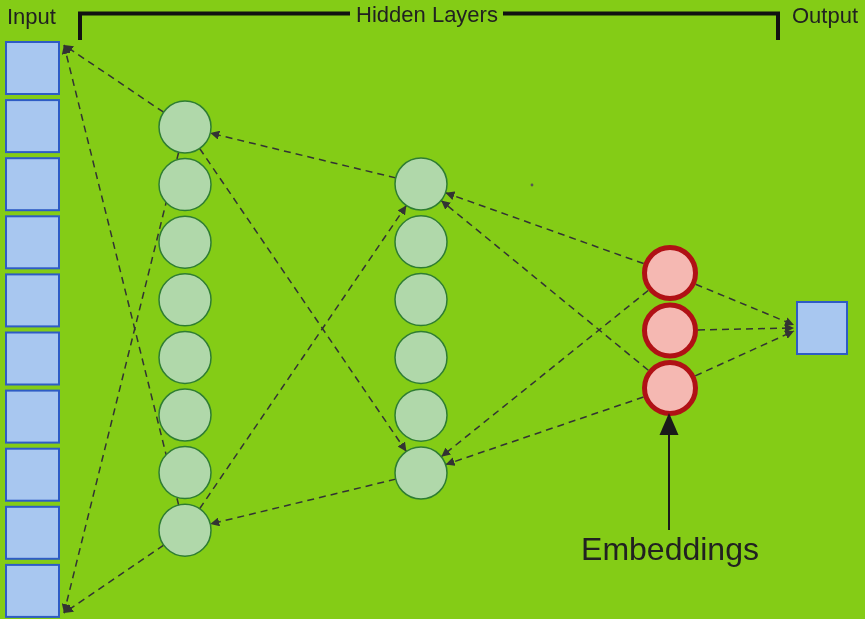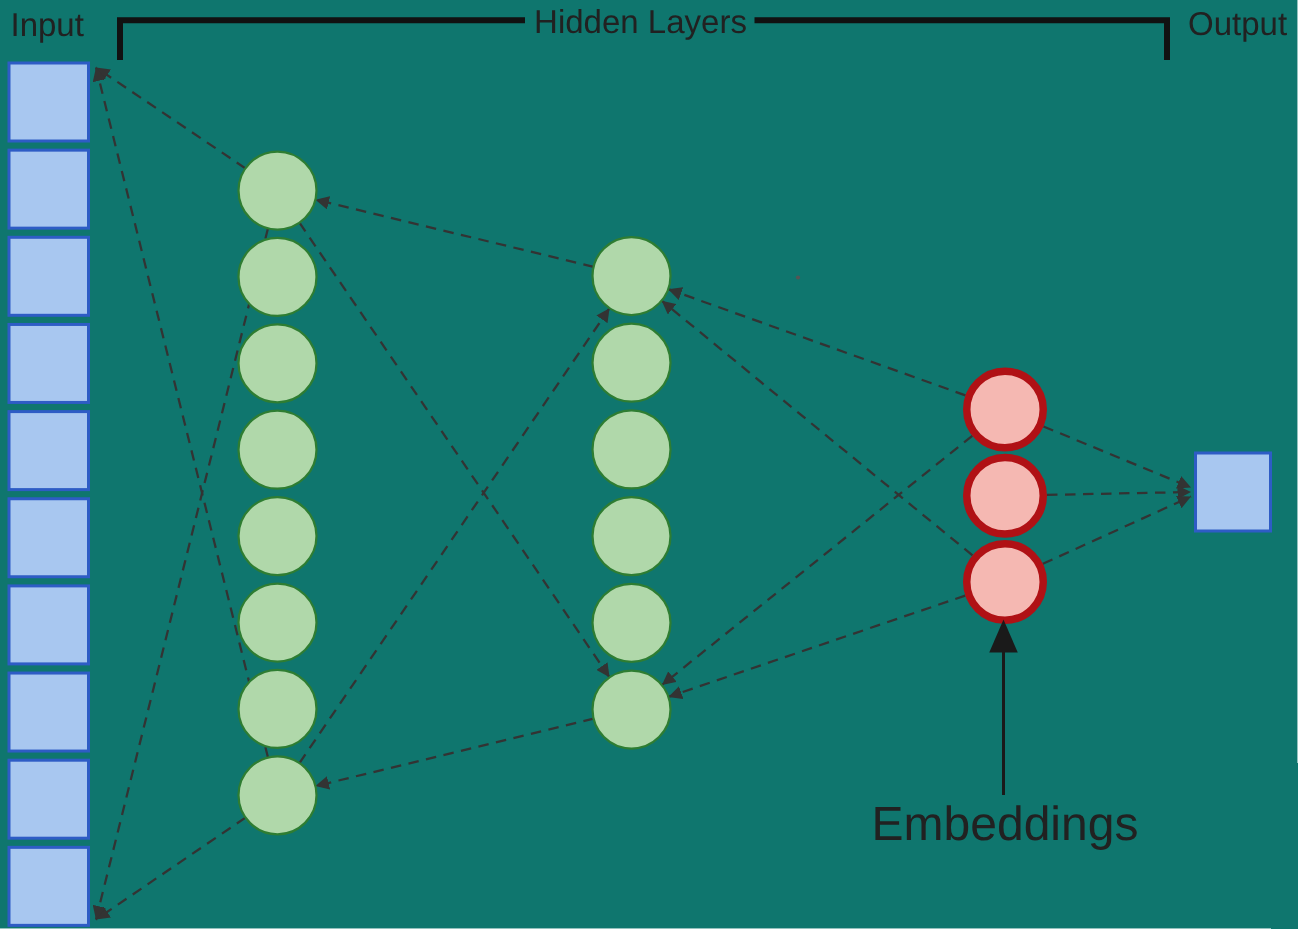--- a/index.html
+++ b/index.html
@@ -1,19 +1,19 @@
 <!DOCTYPE html>
 <html><head>
 <meta charset="utf-8">
 <style>
   html,body{margin:0;padding:0;background:#ffffff;}
   #stage{
     position:relative;
     width:865px;height:619px;
-    background:#0f766e;
+    background:#84cc16;
     overflow:hidden;
     font-family:"Liberation Sans", sans-serif;
   }
   svg{display:block;}
   text{font-family:"Liberation Sans", sans-serif;}
   .layer-label{font-size:22px;fill:#212121;}
   .big-label{font-size:32px;fill:#212121;}
 </style>
 </head>
 <body>

